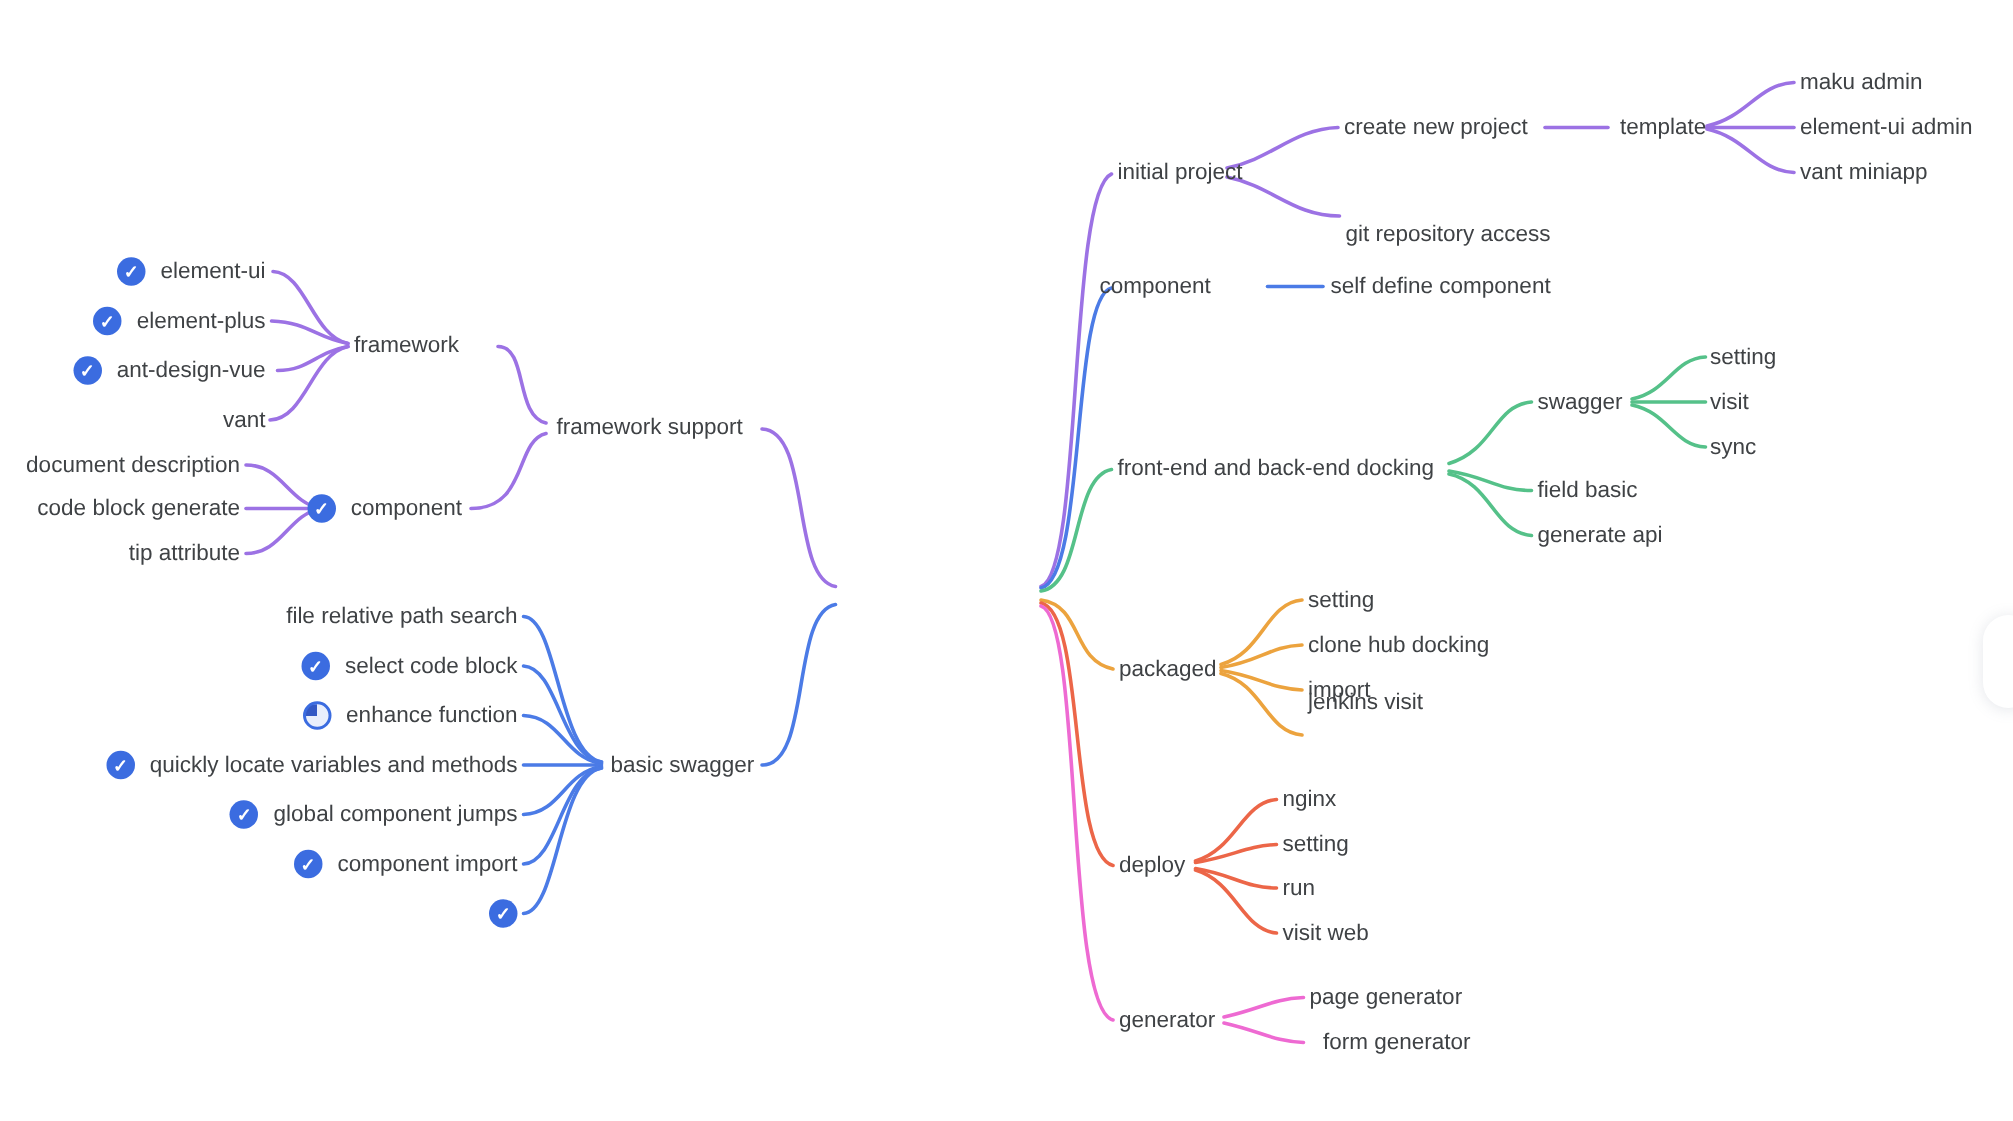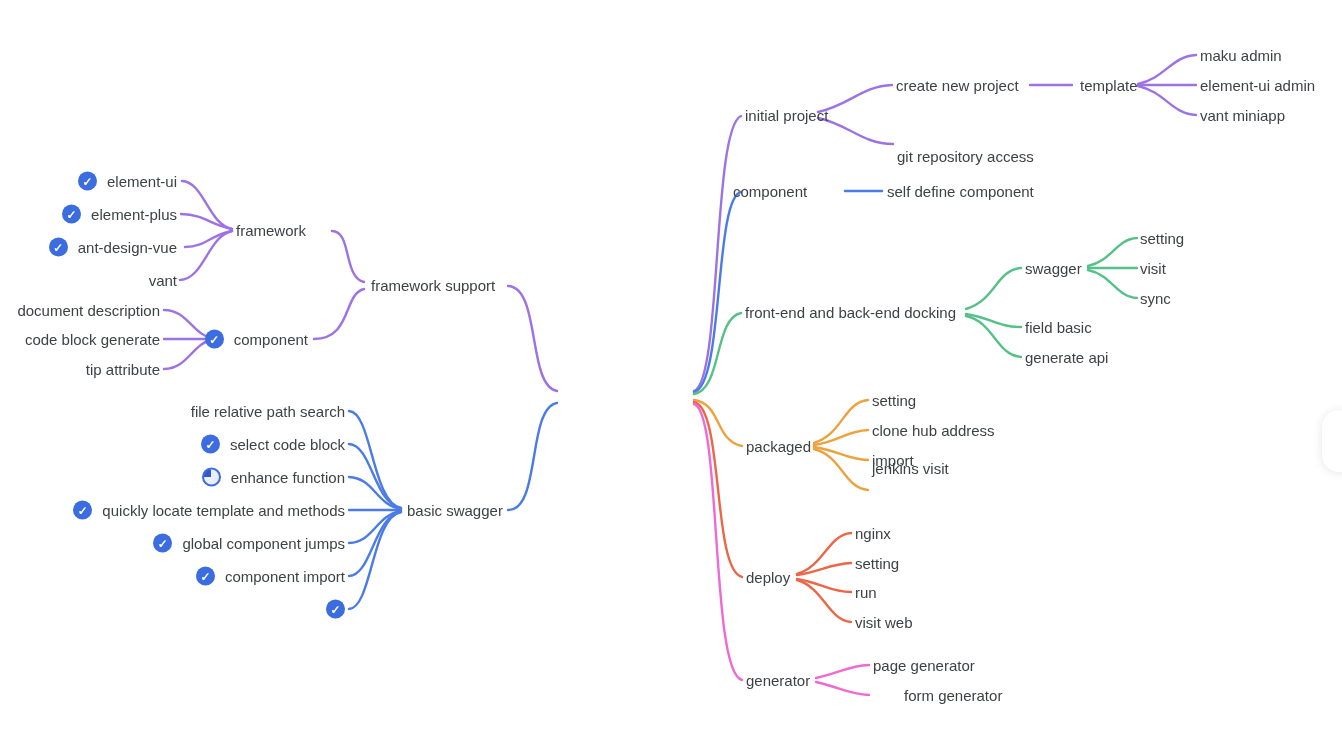--- a/index.html
+++ b/index.html
@@ -171,21 +171,21 @@
   <div class="node" style="right:997px;top:444px">
     <span class="check-icon">✓</span>
     <span class="label">select code block</span>
   </div>
   <div class="node" style="right:997px;top:477px">
     <span class="pie-icon"></span>
     <span class="label">enhance function</span>
   </div>
   <div class="node" style="right:997px;top:510px">
     <span class="check-icon">✓</span>
-    <span class="label">quickly locate template and methods</span>
+    <span class="label">quickly locate variables and methods</span>
   </div>
   <div class="node" style="right:997px;top:543px">
     <span class="check-icon">✓</span>
     <span class="label">global component jumps</span>
   </div>
   <div class="node" style="right:997px;top:576px">
     <span class="check-icon">✓</span>
     <span class="label">component import</span>
   </div>
   <div class="node" style="right:997px;top:609px">
@@ -243,21 +243,21 @@
     <span class="label">generate api</span>
   </div>
 
   <div class="node" style="left:746px;top:446px">
     <span class="label">packaged</span>
   </div>
   <div class="node" style="left:872px;top:400px">
     <span class="label">setting</span>
   </div>
   <div class="node" style="left:872px;top:430px">
-    <span class="label">clone hub address</span>
+    <span class="label">clone hub docking</span>
   </div>
   <div class="node" style="left:872px;top:460px">
     <span class="label">import</span>
   </div>
   <div class="node" style="left:872px;top:468px">
     <span class="label">jenkins visit</span>
   </div>
 
   <div class="node" style="left:746px;top:577px">
     <span class="label">deploy</span>
@@ -274,19 +274,19 @@
   <div class="node" style="left:855px;top:622px">
     <span class="label">visit web</span>
   </div>
 
   <div class="node" style="left:746px;top:680px">
     <span class="label">generator</span>
   </div>
   <div class="node" style="left:873px;top:665px">
     <span class="label">page generator</span>
   </div>
-  <div class="node" style="left:904px;top:695px">
+  <div class="node" style="left:882px;top:695px">
     <span class="label">form generator</span>
   </div>
 
   <div class="edge-handle"></div>
 
 </div>
 
 </body></html>

